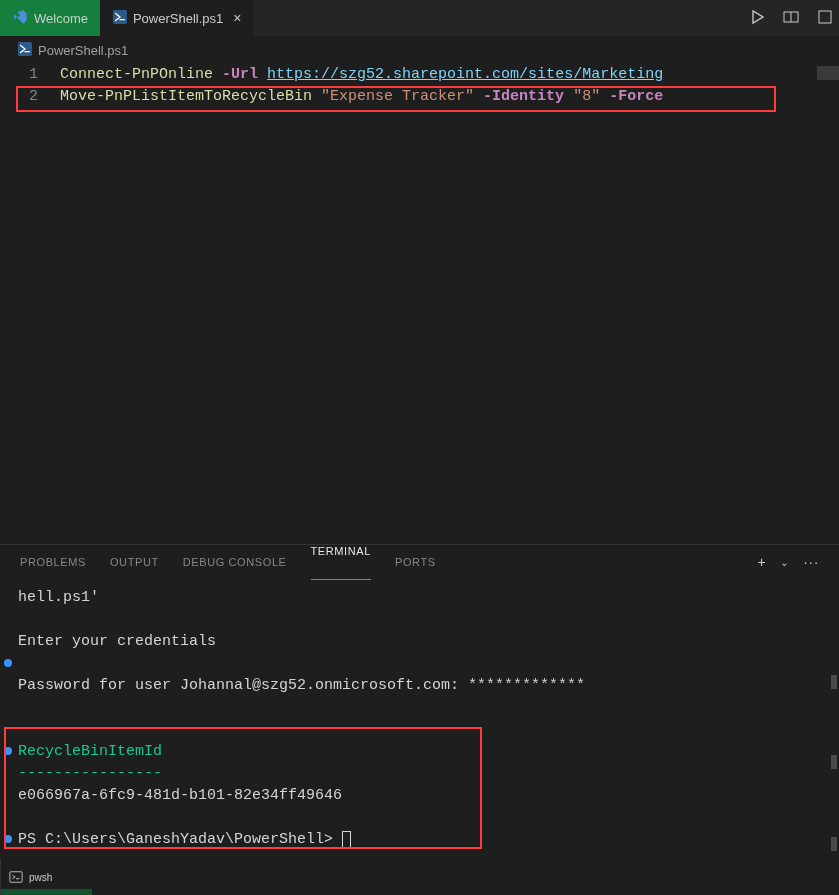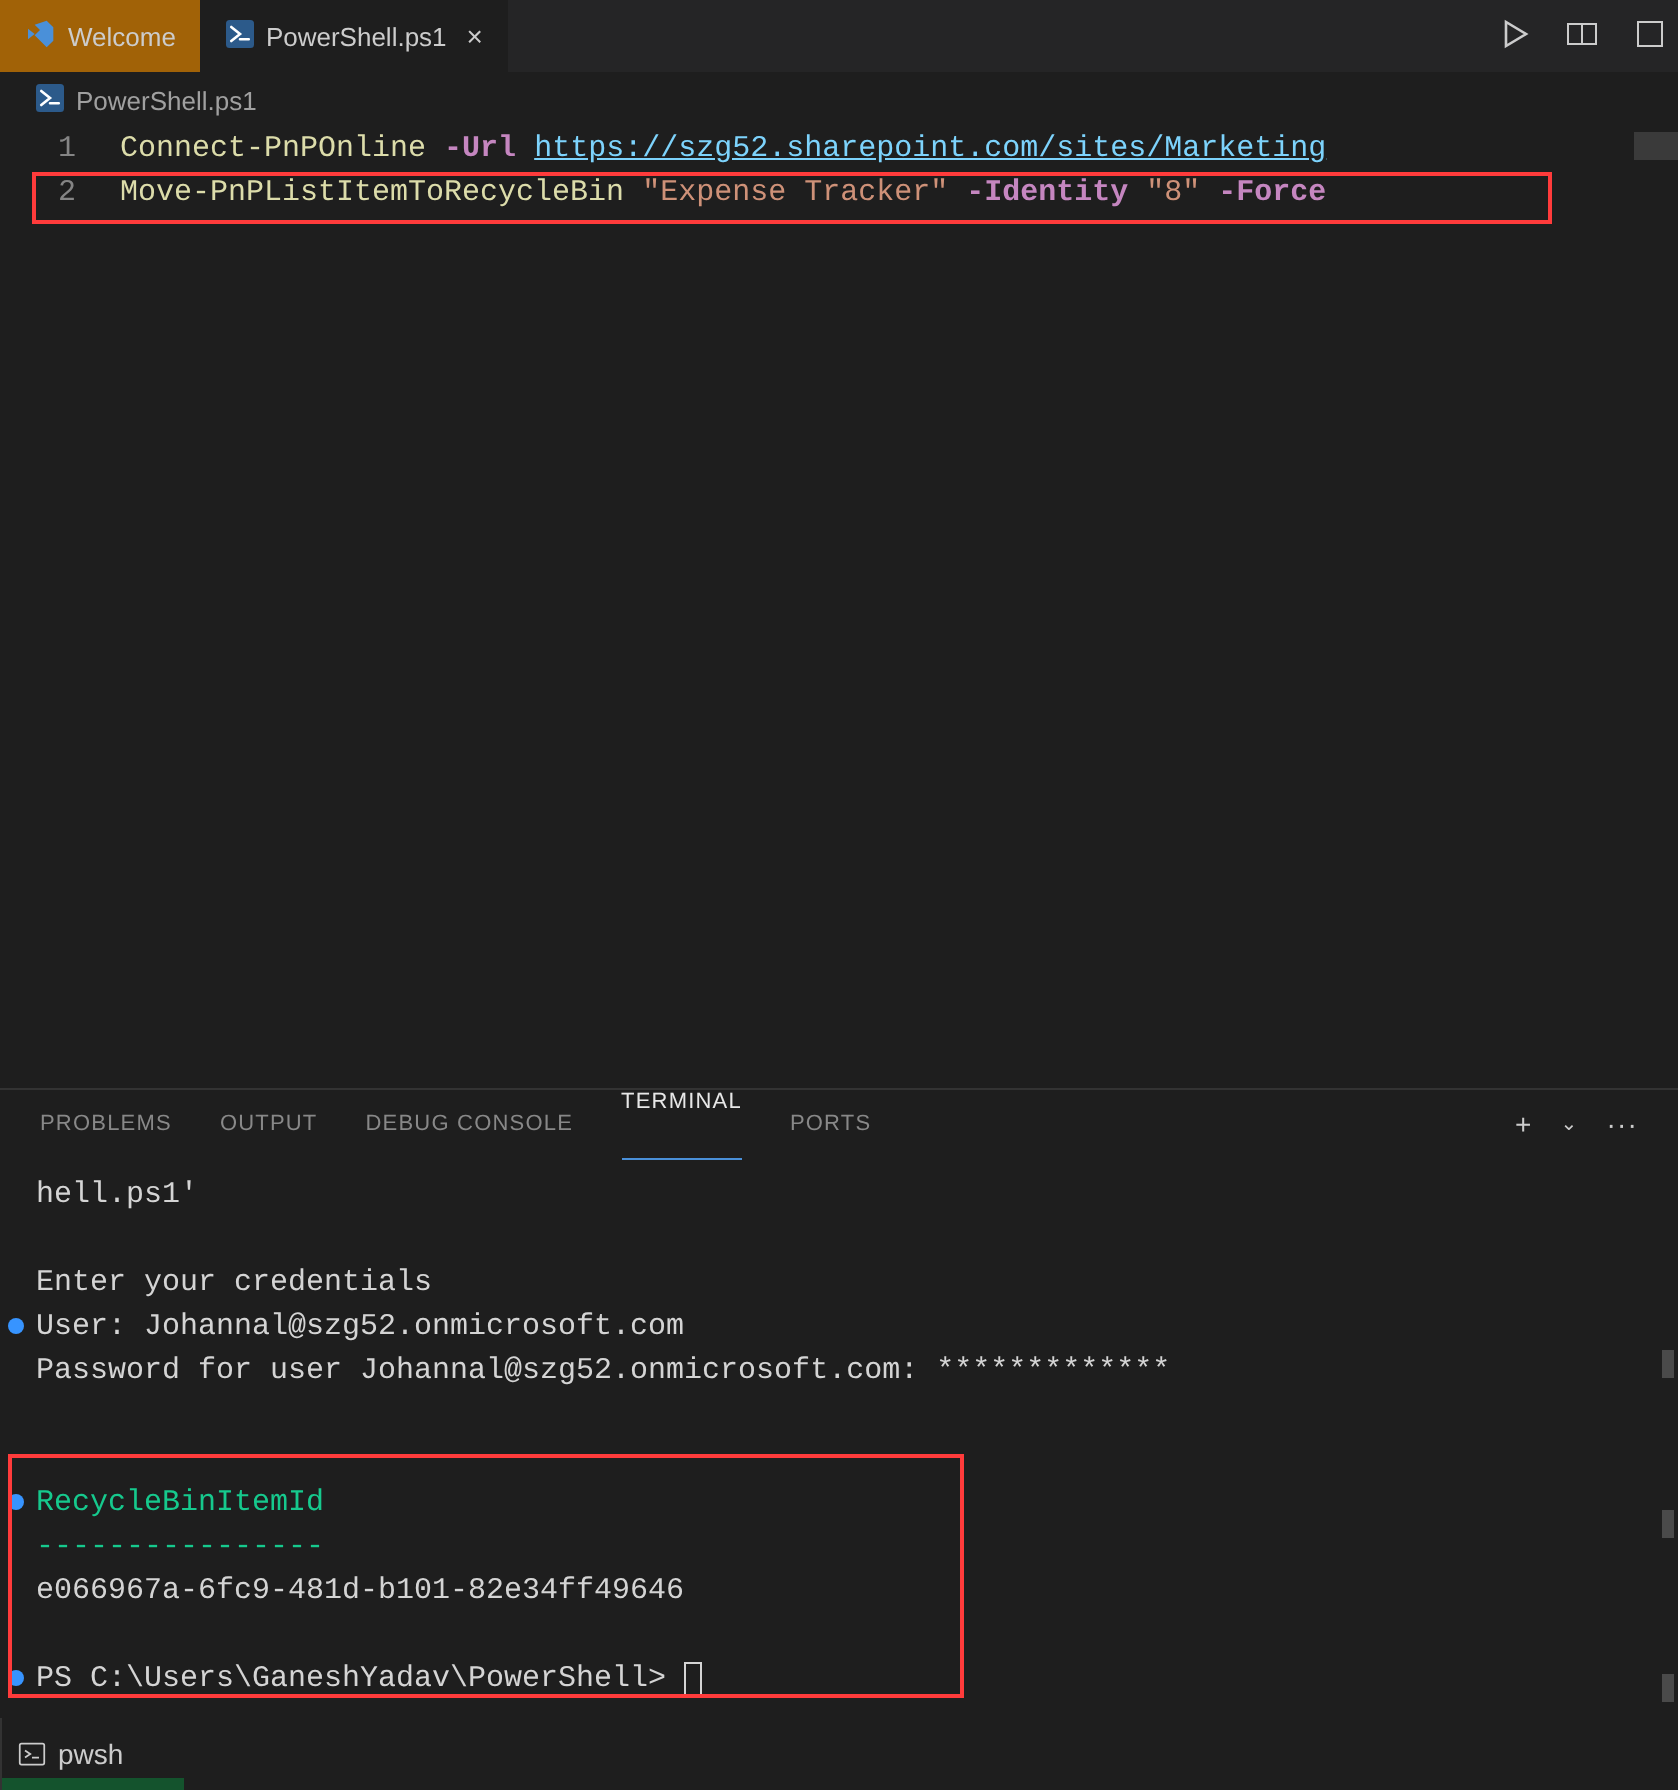--- a/index.html
+++ b/index.html
@@ -17,21 +17,21 @@
     display: flex;
     height: 36px;
     background: #252526;
     align-items: center;
   }
   .tab {
     display: flex;
     align-items: center;
     height: 100%;
     padding: 0 12px;
-    background: #a16207;
+    background: #15803d;
     border-right: 1px solid #1e1e1e;
     cursor: pointer;
     gap: 6px;
   }
   .tab.active {
     background: #1e1e1e;
   }
   .tab .vscode-icon svg { width: 16px; height: 16px; }
   .tab .ps-icon svg { width: 14px; height: 14px; }
   .tab .label { font-size: 13px; color: #cccccc; }
@@ -171,21 +171,21 @@
     width: 92px;
     padding: 6px 0;
     border-left: 1px solid #333;
   }
   .term-sess {
     display: flex;
     align-items: center;
     gap: 6px;
     height: 24px;
     padding: 0 8px;
-    font-size: 14px;
+    font-size: 10px;
     color: #cccccc;
     cursor: pointer;
   }
   .term-sess.active { background: #14532d; }
   .term-sess svg { width: 14px; height: 14px; }
 </style>
 </head>
 <body>
 
 <div class="tab-bar">
@@ -261,21 +261,21 @@
       <span>+</span>
       <span style="font-size:10px;">⌄</span>
       <span>···</span>
     </div>
   </div>
   <div class="panel-body">
     <div class="terminal">
       <div class="line">hell.ps1'</div>
       <div class="line">&nbsp;</div>
       <div class="line">Enter your credentials</div>
-      <div class="line"><span class="marker-dot"></span><span>User: Johannal@szg52.onmicrosoft.com</span></div>
+      <div class="line"><span class="marker-dot"></span></div>
       <div class="line">Password for user Johannal@szg52.onmicrosoft.com: *************</div>
       <div class="line">&nbsp;</div>
       <div class="line">&nbsp;</div>
       <div class="line green"><span class="marker-dot"></span><span>RecycleBinItemId</span></div>
       <div class="line dashes">----------------</div>
       <div class="line">e066967a-6fc9-481d-b101-82e34ff49646</div>
       <div class="line">&nbsp;</div>
       <div class="line"><span class="marker-dot"></span><span>PS C:\Users\GaneshYadav\PowerShell&gt; </span><span class="cursor-box"></span></div>
       <div class="hl-terminal"></div>
       <div class="scroll-mark" style="top:96px;"></div>

